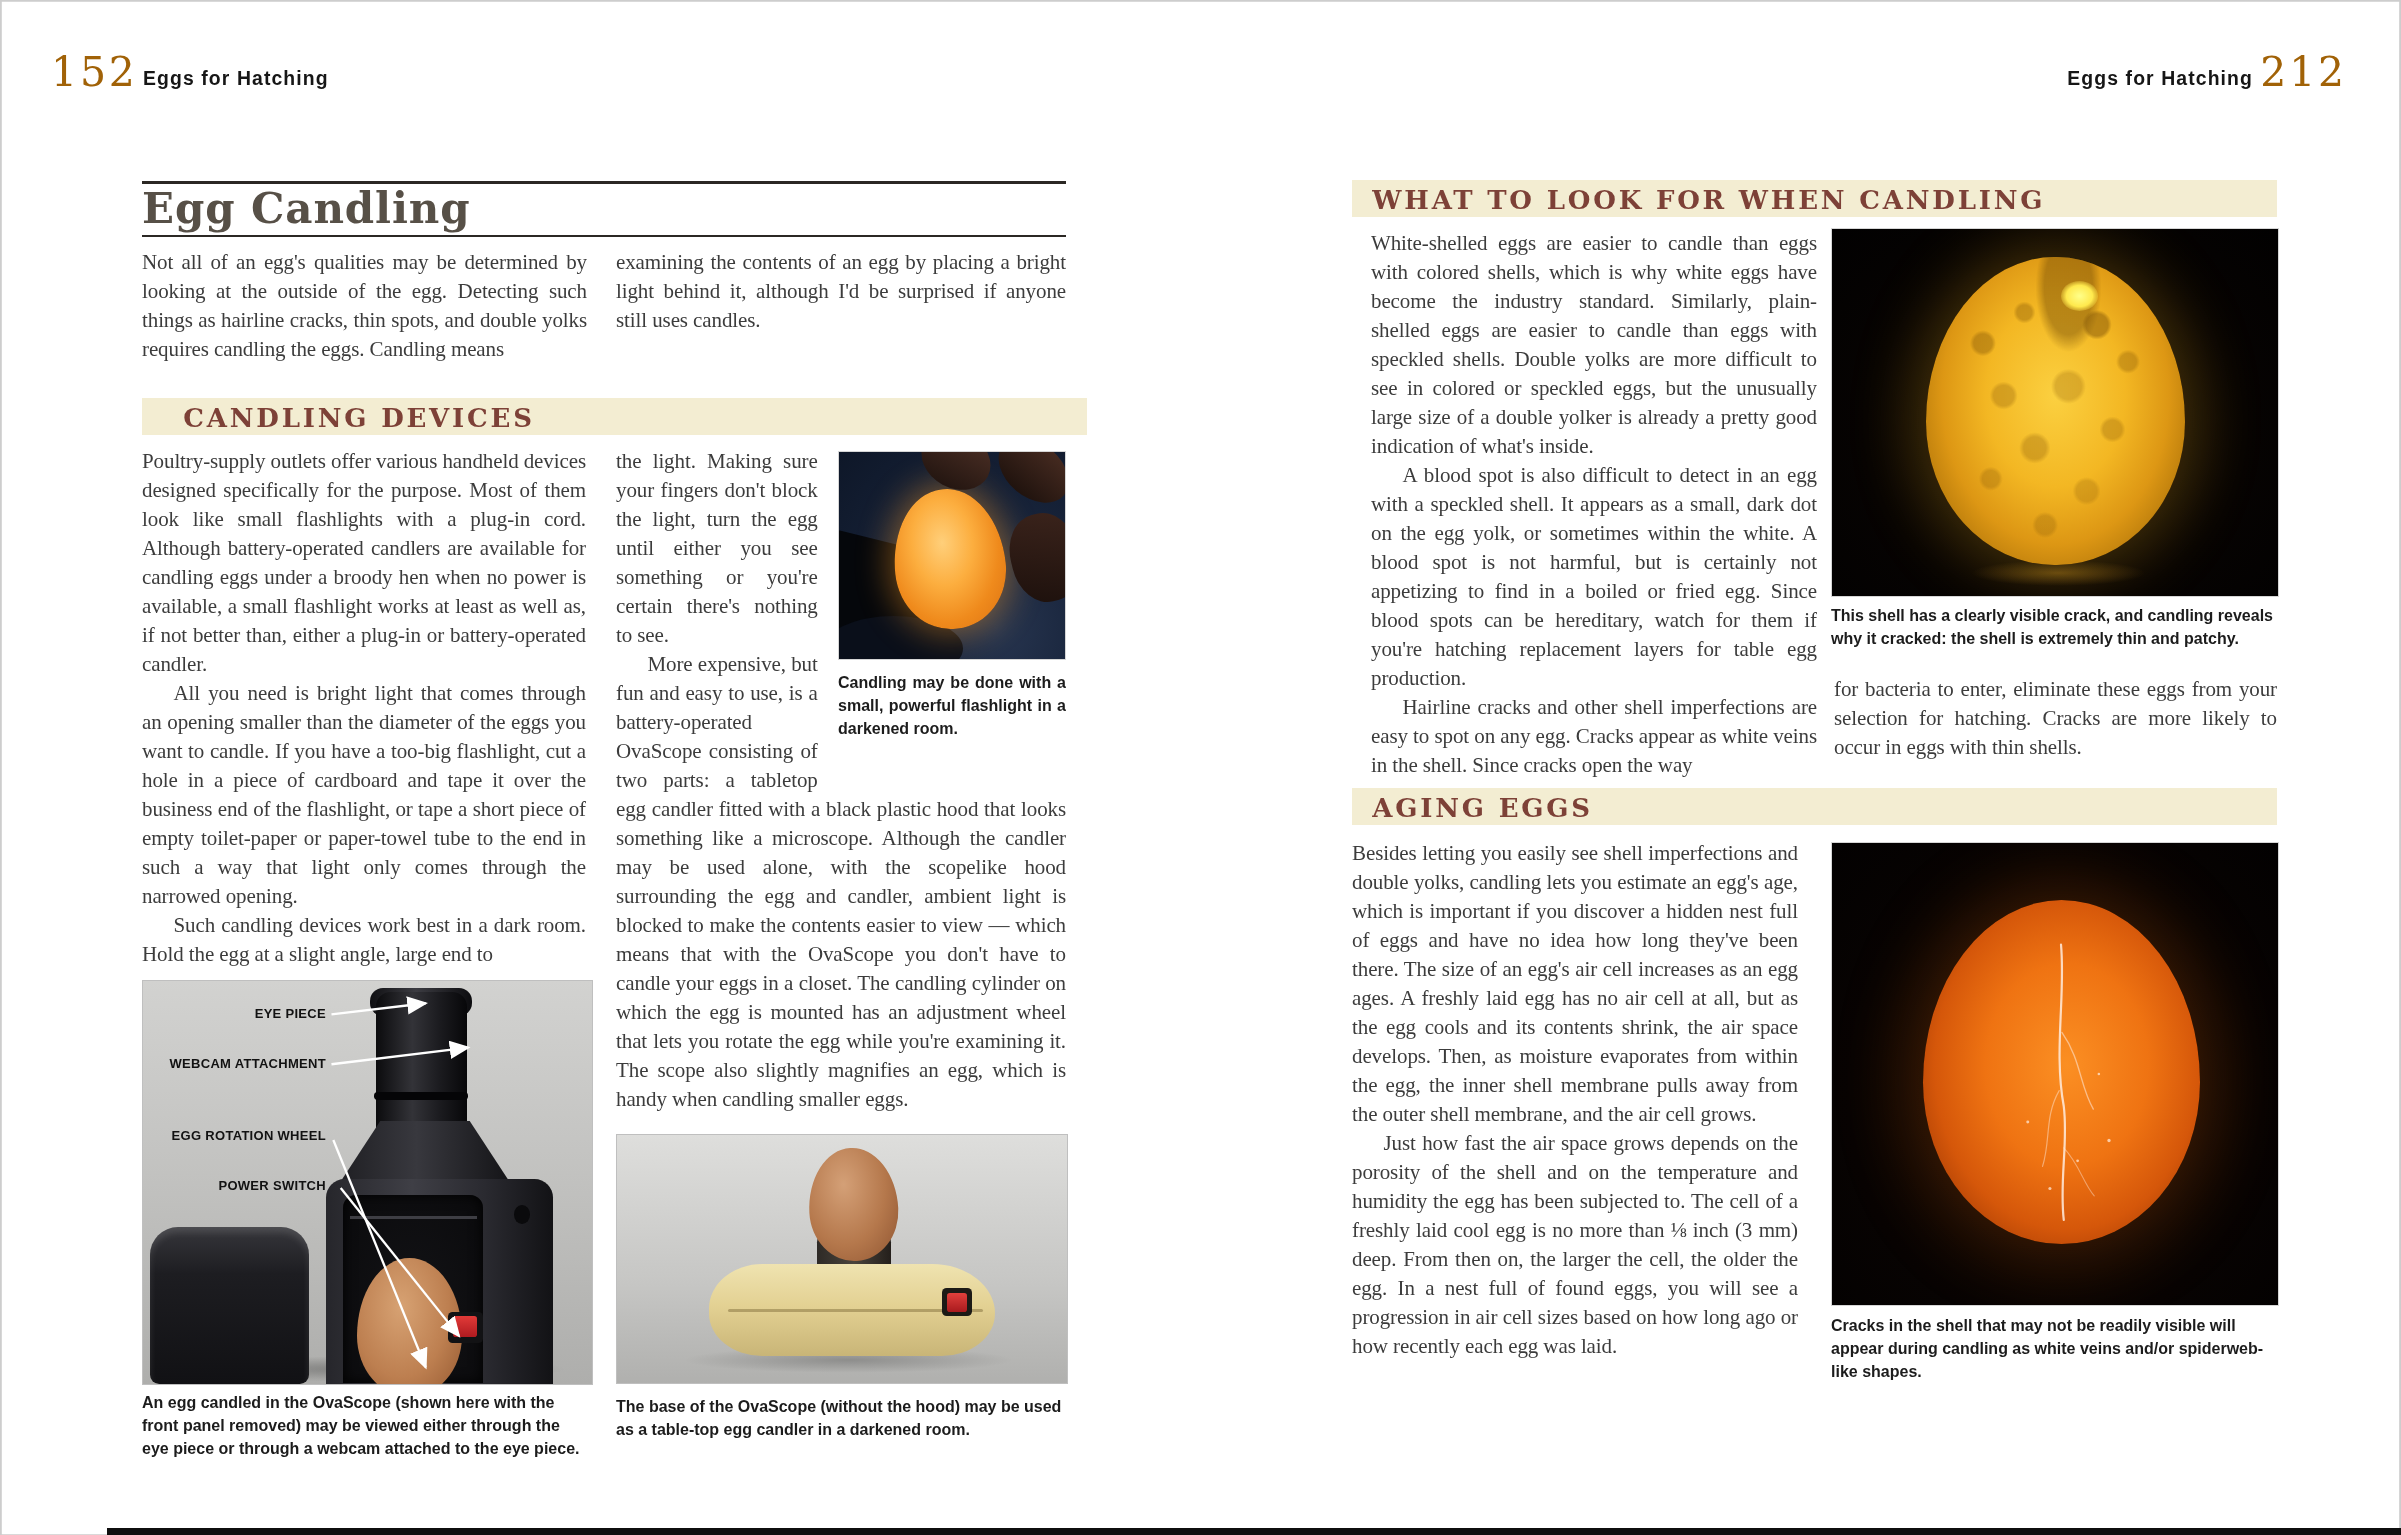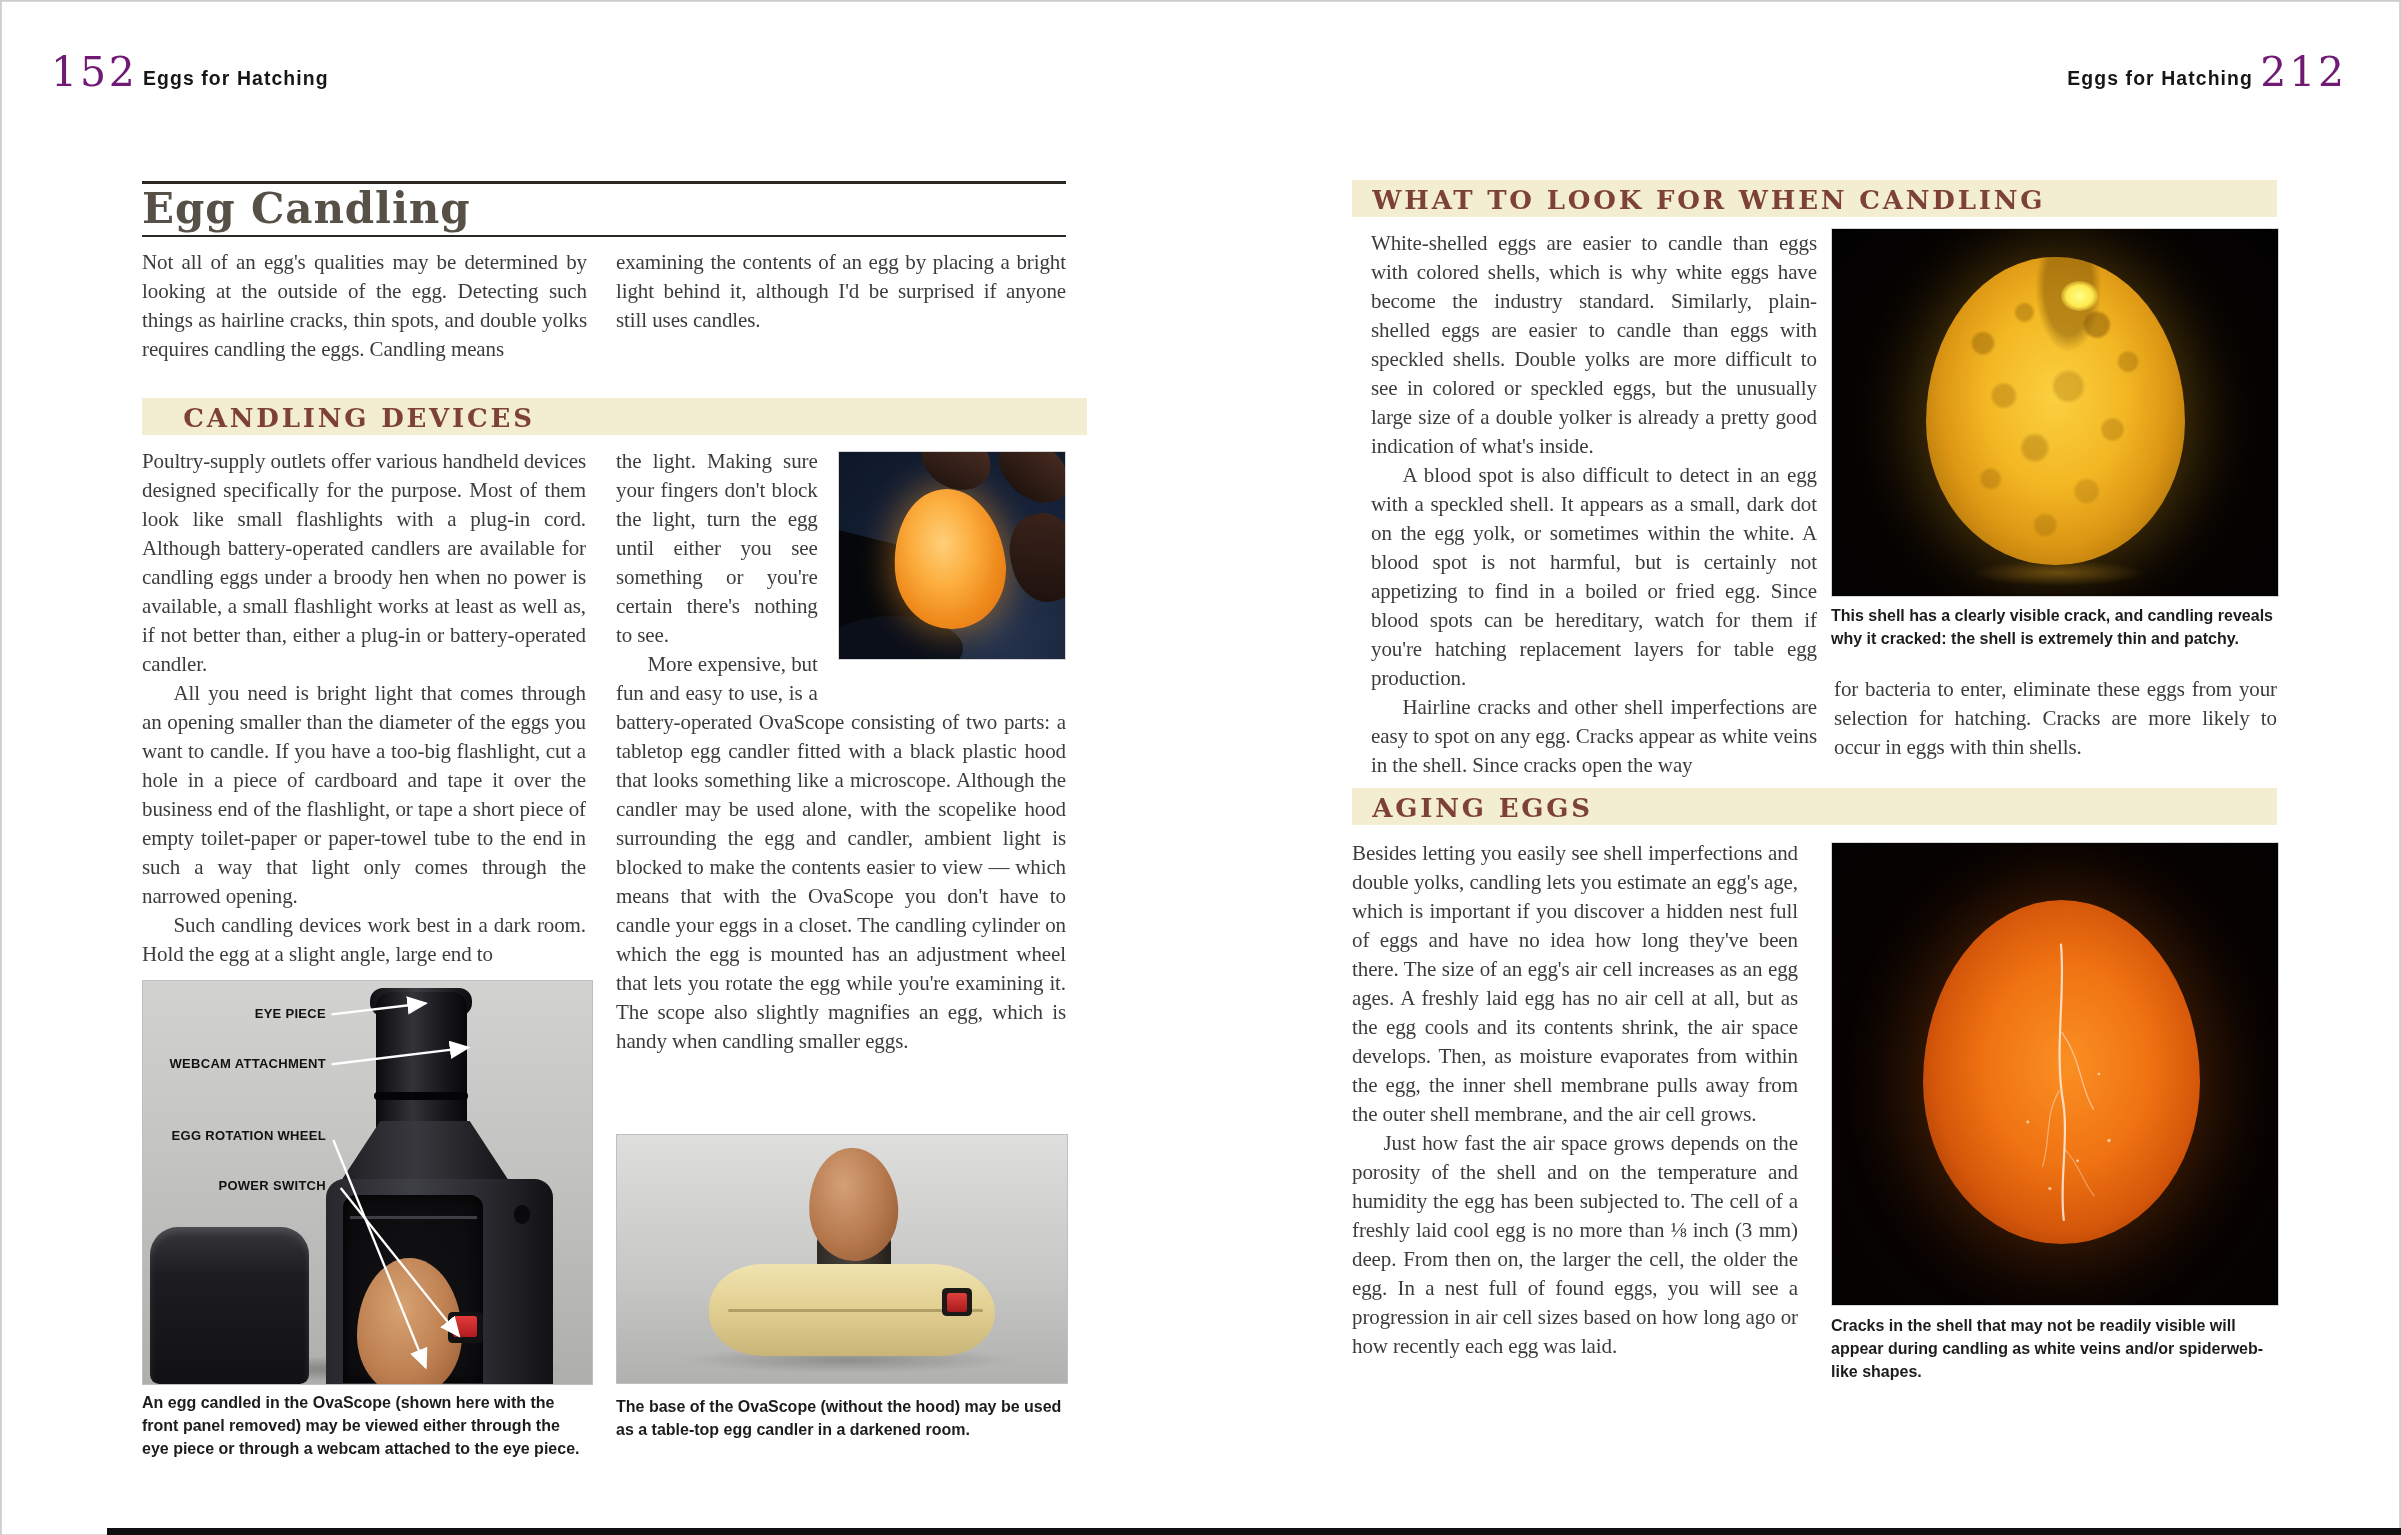--- a/index.html
+++ b/index.html
@@ -4,21 +4,21 @@
 <title>Eggs for Hatching — Egg Candling spread</title>
 <style>
   html,body{margin:0;padding:0;background:#e8e8e8;}
   .sheet{
     position:relative;width:2401px;height:1536px;background:#ffffff;
     box-shadow:inset 0 0 0 1.8px #cdcdcd;overflow:hidden;
     font-family:"Liberation Serif","DejaVu Serif",serif;color:#3c3c3c;
   }
   
   .pagenum{position:absolute;font-family:"DejaVu Serif",serif;font-size:41px;line-height:41px;
-           color:#701a75;letter-spacing:2.8px;font-weight:400;}
+           color:#a16207;letter-spacing:2.8px;font-weight:400;}
   .runhead{position:absolute;font-family:"Liberation Sans","DejaVu Sans",sans-serif;
            font-weight:bold;font-size:19.4px;line-height:22px;color:#161616;letter-spacing:1.1px;}
   .title{position:absolute;font-family:"DejaVu Serif",serif;font-weight:bold;
          font-size:42px;line-height:46px;color:#575047;letter-spacing:0.9px;margin:0;}
   .rule{position:absolute;background:#2b2824;}
   .band{position:absolute;height:37px;background:#f3edd2;}
   .band span{display:block;padding:4.6px 0 0 20.3px;font-family:"DejaVu Serif",serif;font-weight:bold;
              font-size:26px;color:#7d4137;letter-spacing:2.8px;}
   .textcol{position:absolute;font-size:21px;line-height:29px;text-align:justify;
            letter-spacing:-0.1px;color:#3c3c3c;}
@@ -163,20 +163,21 @@
   <div class="textcol" style="left:616px;top:447px;width:450px;">
     <div class="floatbox">
       <div class="fig photoA" style="position:relative;width:226px;height:207px;">
         <div class="abs pa-flash"></div>
         <div class="abs pa-hand"></div>
         <div class="abs pa-egg"></div>
         <div class="abs pa-f1"></div>
         <div class="abs pa-f2"></div>
         <div class="abs pa-f3"></div>
       </div>
+      <div class="caption">Candling may be done with a small, powerful flashlight in a darkened room.</div>
     </div>
     <p>the light. Making sure your fingers don't block the light, turn the egg until either you see something or you're certain there's nothing to see.</p>
     <p class="ind">More expensive, but fun and easy to use, is a battery-operated OvaScope consisting of two parts: a tabletop egg candler fitted with a black plastic hood that looks something like a microscope. Although the candler may be used alone, with the scopelike hood surrounding the egg and candler, ambient light is blocked to make the contents easier to view — which means that with the OvaScope you don't have to candle your eggs in a closet. The candling cylinder on which the egg is mounted has an adjustment wheel that lets you rotate the egg while you're examining it. The scope also slightly magnifies an egg, which is handy when candling smaller eggs.</p>
   </div>
 
   <div class="fig photoB" style="left:142px;top:980px;width:449px;height:403px;">
     <div class="abs ob-shadow"></div>
     <div class="abs ob-eyecap"></div>
     <div class="abs ob-neck"></div>
     <div class="abs ob-ring"></div>

